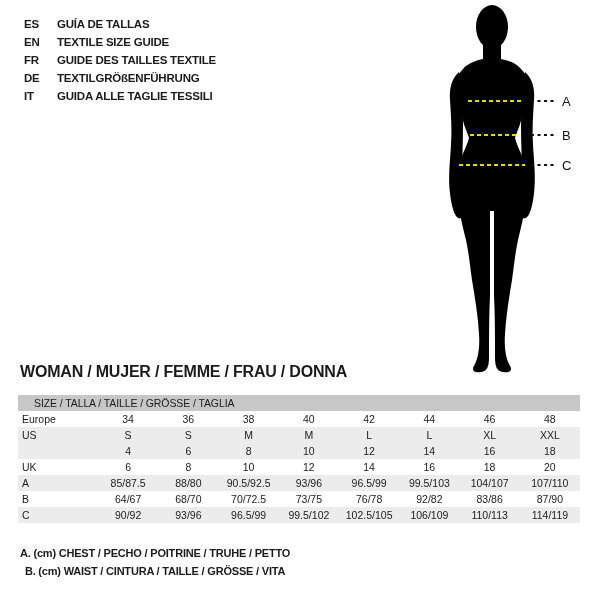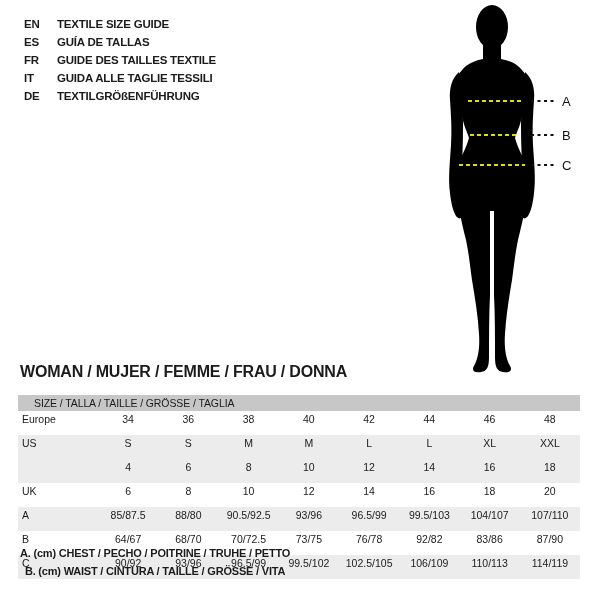--- a/index.html
+++ b/index.html
@@ -12,53 +12,53 @@
   .lang-row{display:grid;grid-template-columns:33px auto;height:18px;line-height:18px;}
   .lang-code,.lang-title{font-weight:bold;font-size:11.5px;letter-spacing:-0.2px;white-space:nowrap;}
   
   .figure{position:absolute;left:420px;top:0;width:180px;height:380px;}
   .figure text{font-family:"Liberation Sans",sans-serif;font-size:13px;fill:#111;}
   
   .section-title{position:absolute;left:20px;top:363px;font-size:16px;font-weight:bold;letter-spacing:-0.2px;}
   
   .size-table{position:absolute;left:18px;top:395px;width:562px;font-size:10.5px;}
   .table-header{background:#c7c7c7;height:16px;line-height:16px;padding-left:16px;letter-spacing:-0.1px;}
-  .trow{display:grid;grid-template-columns:80px repeat(8,1fr);height:24px;line-height:16px;}
+  .trow{display:grid;grid-template-columns:80px repeat(8,1fr);height:16px;line-height:16px;}
   .trow.shaded{background:#ececec;}
   .tlabel{padding-left:4px;text-align:left;}
   .tcell{text-align:center;}
   
   .legend{position:absolute;left:20px;top:544px;}
   .legend-line{height:18px;line-height:18px;font-size:11px;font-weight:bold;letter-spacing:-0.2px;white-space:nowrap;text-align:center;}
 </style>
 </head>
 <body>
 
 <div class="canvas">
 
   <div class="lang-list">
     <div class="lang-row">
+      <span class="lang-code">ES</span>
+      <span class="lang-title">GUÍA DE TALLAS</span>
+    </div>
+    <div class="lang-row">
       <span class="lang-code">EN</span>
       <span class="lang-title">TEXTILE SIZE GUIDE</span>
-    </div>
-    <div class="lang-row">
-      <span class="lang-code">ES</span>
-      <span class="lang-title">GUÍA DE TALLAS</span>
     </div>
     <div class="lang-row">
       <span class="lang-code">FR</span>
       <span class="lang-title">GUIDE DES TAILLES TEXTILE</span>
     </div>
     <div class="lang-row">
+      <span class="lang-code">DE</span>
+      <span class="lang-title">TEXTILGRÖßENFÜHRUNG</span>
+    </div>
+    <div class="lang-row">
       <span class="lang-code">IT</span>
       <span class="lang-title">GUIDA ALLE TAGLIE TESSILI</span>
-    </div>
-    <div class="lang-row">
-      <span class="lang-code">DE</span>
-      <span class="lang-title">TEXTILGRÖßENFÜHRUNG</span>
     </div>
   </div>
 
   <svg class="figure" viewBox="420 0 180 380" xmlns="http://www.w3.org/2000/svg">
     <g fill="#000000">
       <ellipse cx="492" cy="27" rx="16" ry="22"></ellipse>
       <rect x="483" y="38" width="18" height="30"></rect>
       <path d="M492 58 C477 59 468 63 463 69 C457 75 455 81 456 90 C457 99 460 107 462 116
                C464 127 467 131 469 138 C466 149 460 158 457 168 C455 179 457 190 463 198
                C470 207 480 211 492 211 C504 211 514 207 521 198 C527 190 529 179 527 168

